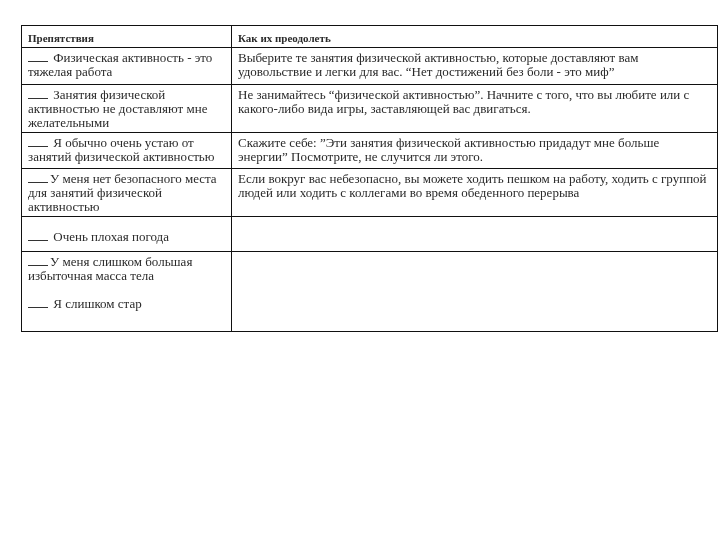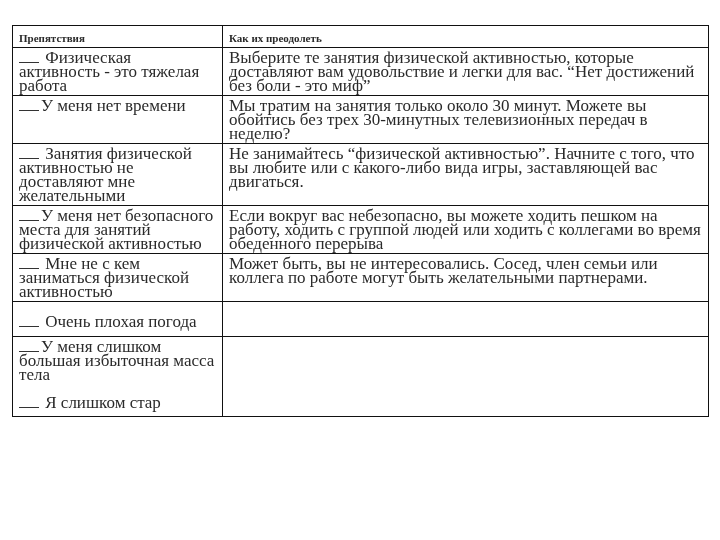--- a/index.html
+++ b/index.html
@@ -1,24 +1,24 @@
 <!DOCTYPE html>
 <html><head>
   <meta charset="utf-8">
   <style>
     html, body { margin: 0; padding: 0; background: #ffffff; }
     body { width: 720px; height: 540px; position: relative; overflow: hidden;
       font-family: "Liberation Serif", "DejaVu Serif", serif; color: #222; }
     table.grid {
-      position: absolute; left: 12px; top: 25px; width: 696px;
+      position: absolute; left: 21px; top: 25px; width: 696px;
       border-collapse: collapse; table-layout: fixed;
     }
     table.grid td, table.grid th {
       border: 1.5px solid #111; padding: 3px 6px 2px 6px;
-      vertical-align: top; font-size: 17px; line-height: 14px; text-align: left;
+      vertical-align: top; font-size: 13px; line-height: 14px; text-align: left;
       font-weight: normal; color: #2a2a2a;
     }
     table.grid th { font-weight: bold; font-size: 11px; padding-top: 5px; }
     th.col2 { text-align: center; }
     col.c1 { width: 210px; }
     col.c2 { width: 486px; }
     .center { text-align: center; }
     .blank { display: inline-block; width: 20px; border-bottom: 1px solid #333; height: 10px; vertical-align: baseline; margin-right: 2px; }
     .gap { display: block; height: 14px; }
   </style>
@@ -32,35 +32,31 @@
     </colgroup>
   <tbody>
       <tr style="height:22px">
     <th>Препятствия</th>
     <th class="col2">Как их преодолеть</th>
   </tr>
   <tr style="height:37px">
     <td><span class="blank"></span> <span>Физическая активность - это тяжелая работа</span></td>
     <td>Выберите те занятия физической активностью, которые доставляют вам удовольствие и легки для вас. “Нет достижений без боли - это миф”</td>
   </tr>
-  <tr style="height:36px">
-    <td><span class="blank"></span><span>У меня нет времени</span></td>
-    <td>Мы тратим на занятия только около 30 минут. Можете вы обойтись без трех 30-минутных телевизионных передач в неделю?</td>
-  </tr>
   <tr style="height:37px">
     <td class="center"><span class="blank"></span> <span>Занятия физической активностью не доставляют мне желательными</span></td>
     <td>Не занимайтесь “физической активностью”. Начните с того, что вы любите или с какого-либо вида игры, заставляющей вас двигаться.</td>
   </tr>
+  <tr style="height:36px">
+    <td class="center"><span class="blank"></span> <span>Я обычно очень устаю от занятий физической активностью</span></td>
+    <td>Скажите себе: ”Эти занятия физической активностью придадут мне больше энергии” Посмотрите, не случится ли этого.</td>
+  </tr>
   <tr style="height:37px">
     <td><span class="blank"></span><span>У меня нет безопасного места для занятий физической активностью</span></td>
     <td>Если вокруг вас небезопасно, вы можете ходить пешком на работу, ходить с группой людей или ходить с коллегами во время обеденного перерыва</td>
-  </tr>
-  <tr style="height:47px">
-    <td><span class="blank"></span> <span>Мне не с кем заниматься физической активностью</span></td>
-    <td>Может быть, вы не интересовались. Сосед, член семьи или коллега по работе могут быть желательными партнерами.</td>
   </tr>
   <tr style="height:35px">
     <td style="padding-top:13px"><span class="blank"></span> <span>Очень плохая погода</span></td>
     <td></td>
   </tr>
   <tr style="height:80px">
     <td>
       <span class="blank"></span><span>У меня слишком большая избыточная масса тела</span>
       <span class="gap"></span>
       <span class="blank"></span> <span>Я слишком стар</span>

